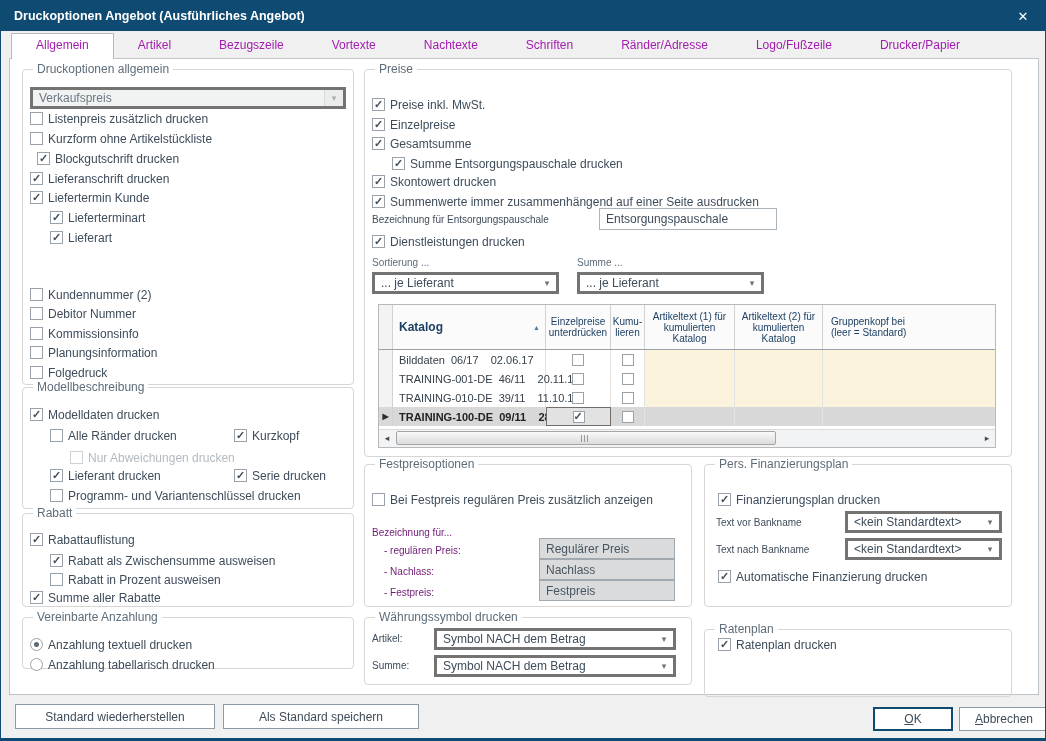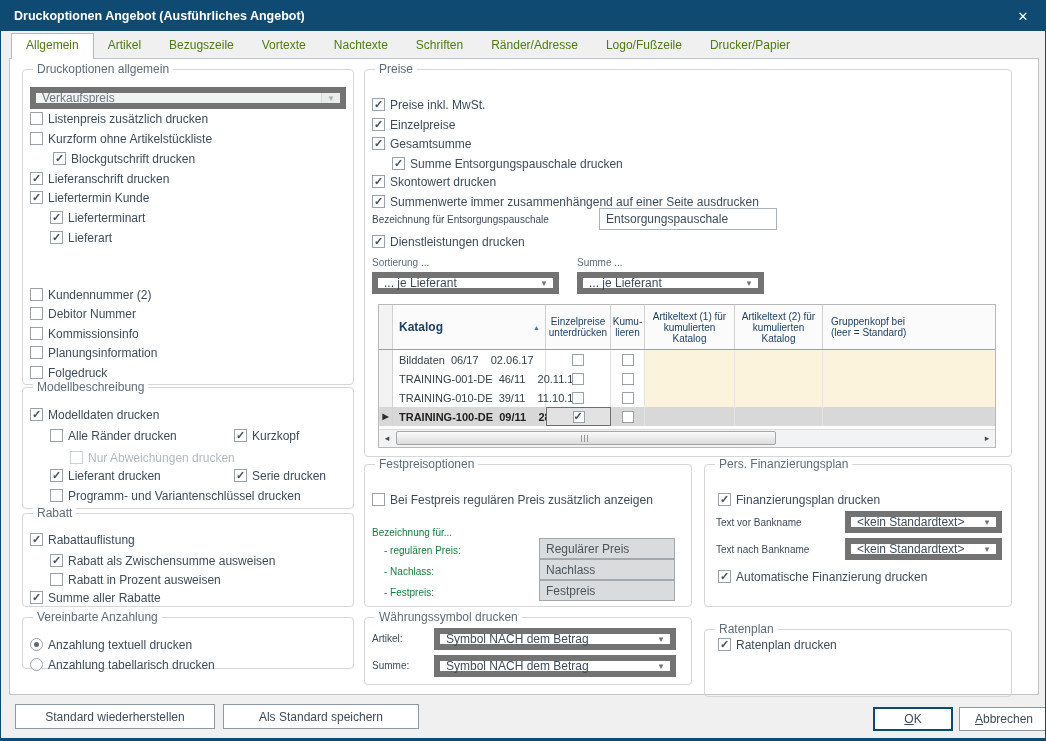--- a/index.html
+++ b/index.html
@@ -4,42 +4,42 @@
 <style>
   html,body{margin:0;padding:0;background:#c8c8c8;font-family:"Liberation Sans",sans-serif;}
   .win{position:relative;width:1046px;height:741px;box-sizing:border-box;background:#f0f0f0;
        border:1px solid #0f4a73;border-bottom:3px solid #0f4a73;overflow:hidden;}
   .titlebar{position:absolute;left:0;top:0;right:0;height:30px;background:#0f4a73;color:#fff;
        display:flex;align-items:center;padding-left:13px;font-size:12.5px;font-weight:700;}
   .closebtn{position:absolute;right:0;top:0;width:44px;height:30px;display:flex;align-items:center;
        justify-content:center;color:#fff;font-size:13px;font-weight:400;}
   .tabstrip{position:absolute;left:0;top:30px;width:100%;height:27px;box-sizing:border-box;
        display:flex;align-items:flex-end;padding-left:10px;}
-  .tab{font-size:12px;color:#4d7c0f;padding:4px 14px 6px;white-space:nowrap;}
+  .tab{font-size:12px;color:#a21caf;padding:4px 24px 6px;white-space:nowrap;}
   .tab.active{background:#fff;border:1px solid #b3bac0;border-bottom:none;margin-bottom:-1px;
        z-index:3;position:relative;padding-bottom:7px;}
   .page{position:absolute;left:8px;top:57px;width:1030px;height:637px;box-sizing:border-box;
        background:#fff;border:1px solid #bfc6cb;z-index:1;}
   .grp{position:absolute;border:1px solid #d6d6d6;border-radius:4px;box-sizing:border-box;}
   .gt{position:absolute;top:-8px;left:10px;background:#fff;padding:0 4px;font-size:12px;
        line-height:15px;color:#5e6d7a;white-space:nowrap;}
   .cb,.rb{position:absolute;display:flex;align-items:center;gap:5px;height:15px;font-size:12px;
        color:#3e4c5a;white-space:nowrap;}
   .cb .box{width:13px;height:13px;box-sizing:border-box;background:#fff;border:1px solid #99a2aa;
        position:relative;flex:none;}
   .cb.checked .box::after{content:"✓";position:absolute;left:1px;top:-1px;font-size:11px;
        font-weight:700;color:#46535f;line-height:13px;}
   .cb.disabled{color:#b2bac1;} .cb.disabled .box{border-color:#ccd2d6;}
   .rb .box{width:13px;height:13px;box-sizing:border-box;background:#fff;border:1px solid #99a2aa;
        border-radius:50%;position:relative;flex:none;}
   .rb.checked .box::after{content:"";position:absolute;left:3px;top:3px;width:5px;height:5px;
        border-radius:50%;background:#5c6a75;}
   .lab{position:absolute;font-size:10px;color:#3e4c5a;white-space:nowrap;line-height:16px;text-align:center;}
-  .lab.dis{color:#15803d;}
-  .combo{position:absolute;box-sizing:border-box;height:22px;border:6px solid #737373;background:#fff;
+  .lab.dis{color:#701a75;}
+  .combo{position:absolute;box-sizing:border-box;height:22px;border:3px solid #737373;background:#fff;
        display:flex;align-items:center;padding:0 0 0 6px;font-size:12px;color:#3e4c5a;white-space:nowrap;}
   .combo .arrbox{margin-left:auto;width:18px;height:100%;display:flex;align-items:center;
        justify-content:center;font-size:9px;color:#68737c;}
   .combo.disabled{background:#f1f2f2;color:#6d7883;}
   .combo.disabled .arrbox{border-left:1px solid #d7dadc;background:#ebecec;color:#a8aeb3;}
   .tin{position:absolute;box-sizing:border-box;border:1px solid #aab3ba;background:#fff;font-size:12px;
        color:#3e4c5a;padding:0 6px;font-family:"Liberation Sans",sans-serif;}
   .tin.disabled{background:#d9dbdd;border-color:#a2a9ae;color:#4a565f;}
   .btn{position:absolute;box-sizing:border-box;background:#fff;border:1px solid #8e9aa3;font-size:12px;
        color:#3e4c5a;display:flex;align-items:center;justify-content:center;}
@@ -111,21 +111,21 @@
       <span class="arrbox">▾</span>
     </div>
     <div class="cb" style="left:20px;top:52px;">
         <span class="box"></span>
         <span>Listenpreis zusätzlich drucken</span>
       </div>
     <div class="cb" style="left:20px;top:72px;">
         <span class="box"></span>
         <span>Kurzform ohne Artikelstückliste</span>
       </div>
-    <div class="cb checked" style="left:24px;top:92px;padding-left:19px;">
+    <div class="cb checked" style="left:8px;top:92px;padding-left:19px;">
         <span class="box"></span>
         <span>Blockgutschrift drucken</span>
       </div>
     <div class="cb checked" style="left:20px;top:112px;">
         <span class="box"></span>
         <span>Lieferanschrift drucken</span>
       </div>
     <div class="cb checked" style="left:20px;top:131px;">
         <span class="box"></span>
         <span>Liefertermin Kunde</span>

